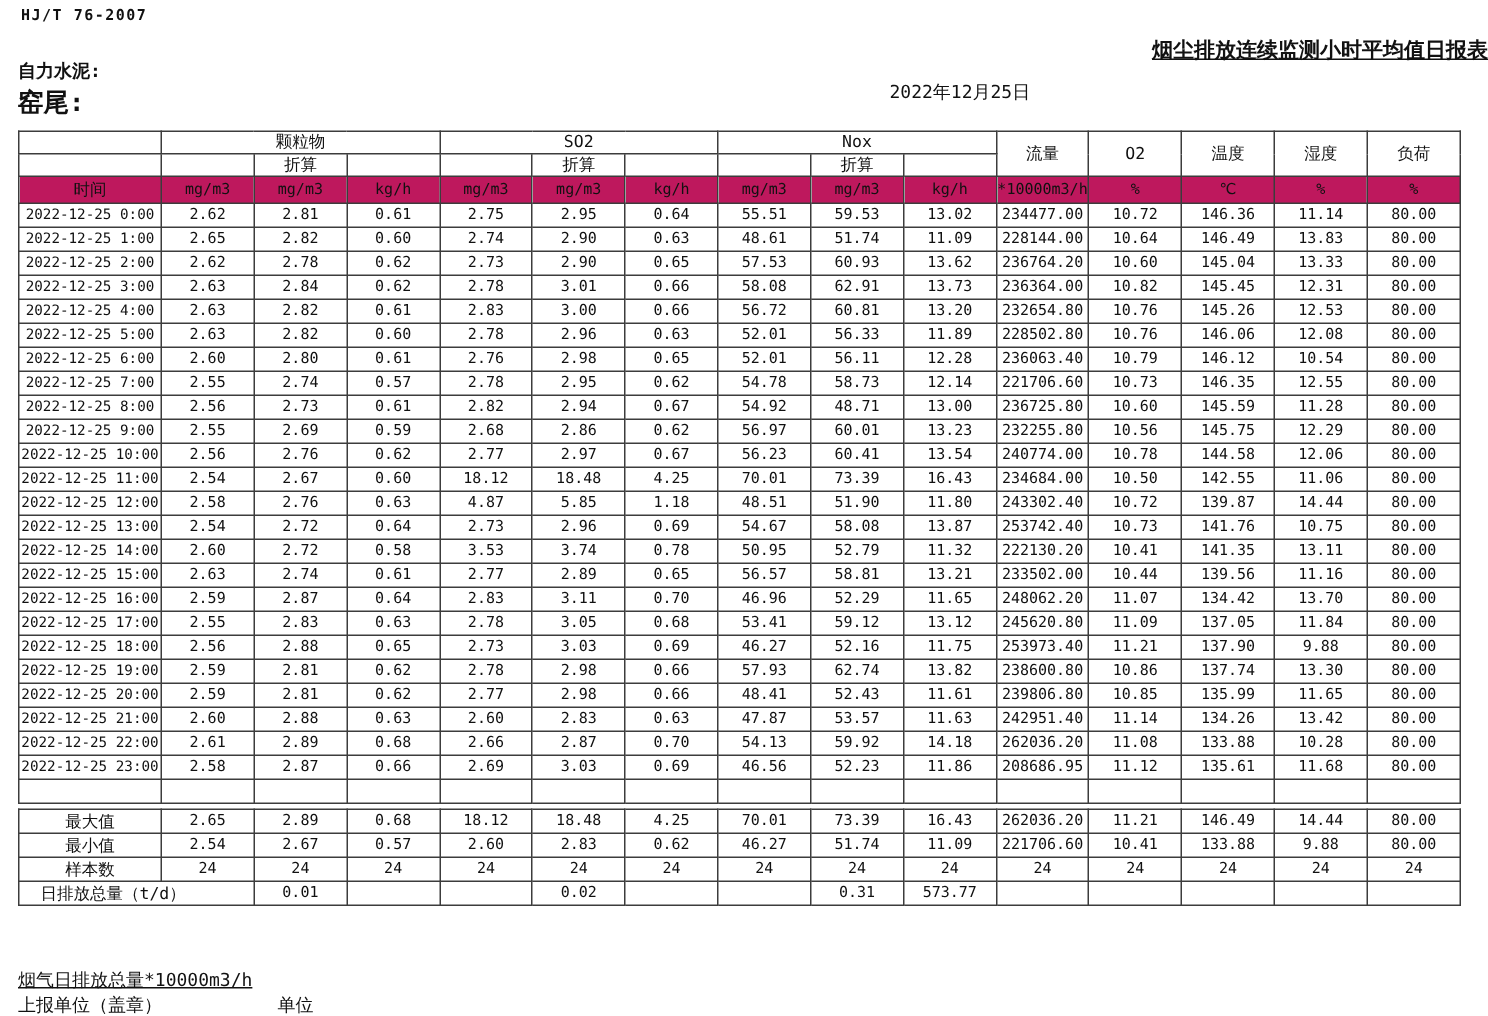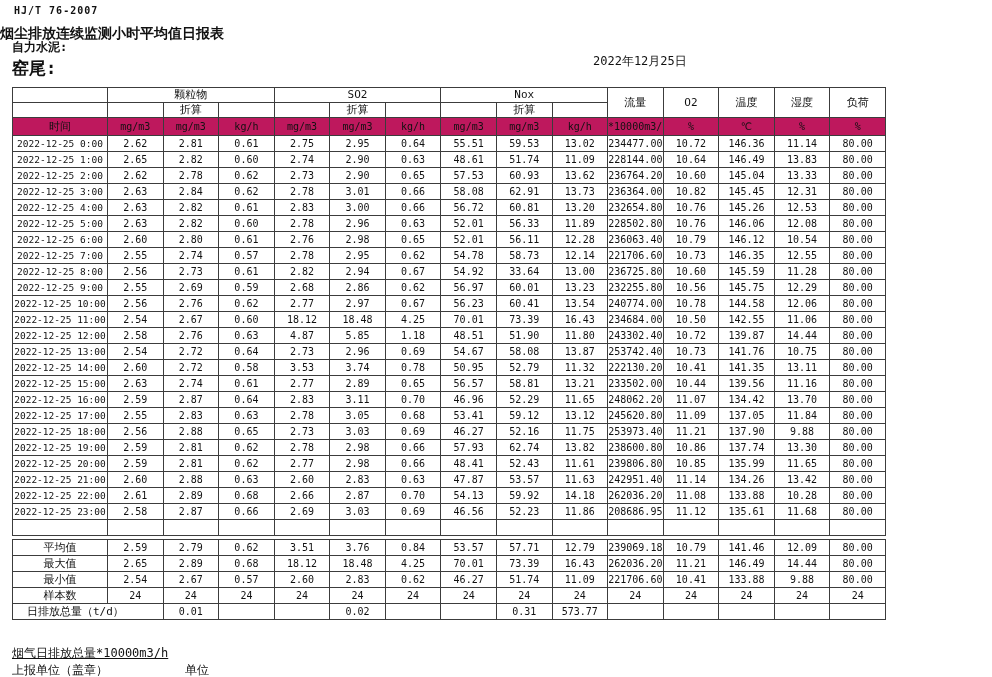--- a/index.html
+++ b/index.html
@@ -4,26 +4,26 @@
 <style>
   * { box-sizing: border-box; }
   html,body { margin:0; padding:0; }
   body {
     width: 992px; height: 677px; position: relative;
     background: #ffffff; color: #111;
     font-family: "DejaVu Sans Mono", "DejaVu Sans", "Liberation Sans", sans-serif;
     overflow: hidden;
   }
   .std      { position:absolute; top:5px;  left:14px; font-weight:bold; font-size:10px; letter-spacing:1px; }
-  .title    { position:absolute; top:25px; left:0; width:992px; text-align:left; font-weight:bold; font-size:14px; }
+  .title    { position:absolute; top:25px; left:0; width:992px; text-align:right; font-weight:bold; font-size:14px;text-decoration:underline; }
   .company  { position:absolute; top:39px; left:12px; font-weight:bold; font-size:12px; }
   .station  { position:absolute; top:57px; left:12px; font-weight:bold; font-size:17px; }
   .date     { position:absolute; top:53px; left:593px; font-size:12px; }
   .tablewrap { position:absolute; top:87px; left:12px; width:963px; }
-  table { border-collapse: collapse; table-layout: fixed; width: 874px; }
+  table { border-collapse: collapse; table-layout: fixed; width: 962px; }
   td {
     border: 1px solid #3c3c3c; text-align: center;
     font-size: 10px; line-height: 13px; height: 13px;
     padding: 1px 0; overflow: hidden; white-space: nowrap;
   }
   col.timecol { width: 95px; }
   tr.h1 td, tr.h2 td { font-size: 11px; height: 12px; line-height: 12px; }
   tr.green td { background: #be185d; height: 15px; line-height: 15px; }
   tr.green td.timehead { font-size: 11px; }
   td.time { font-size: 9.5px; }
@@ -230,21 +230,21 @@
         </tr>
         <tr>
           <td class="time">2022-12-25 8:00</td>
           <td>2.56</td>
           <td>2.73</td>
           <td>0.61</td>
           <td>2.82</td>
           <td>2.94</td>
           <td>0.67</td>
           <td>54.92</td>
-          <td>33.64</td>
+          <td>48.71</td>
           <td>13.00</td>
           <td>236725.80</td>
           <td>10.60</td>
           <td>145.59</td>
           <td>11.28</td>
           <td>80.00</td>
         </tr>
         <tr>
           <td class="time">2022-12-25 9:00</td>
           <td>2.55</td>
@@ -520,37 +520,20 @@
       </tbody>
   </table>
   <div class="gap"></div>
   <table>
     <colgroup>
         <col class="timecol">
         <col span="14">
       </colgroup>
     <tbody>
         <tr>
-          <td class="slabel">平均值</td>
-          <td>2.59</td>
-          <td>2.79</td>
-          <td>0.62</td>
-          <td>3.51</td>
-          <td>3.76</td>
-          <td>0.84</td>
-          <td>53.57</td>
-          <td>57.71</td>
-          <td>12.79</td>
-          <td>239069.18</td>
-          <td>10.79</td>
-          <td>141.46</td>
-          <td>12.09</td>
-          <td>80.00</td>
-        </tr>
-        <tr>
           <td class="slabel">最大值</td>
           <td>2.65</td>
           <td>2.89</td>
           <td>0.68</td>
           <td>18.12</td>
           <td>18.48</td>
           <td>4.25</td>
           <td>70.01</td>
           <td>73.39</td>
           <td>16.43</td>

